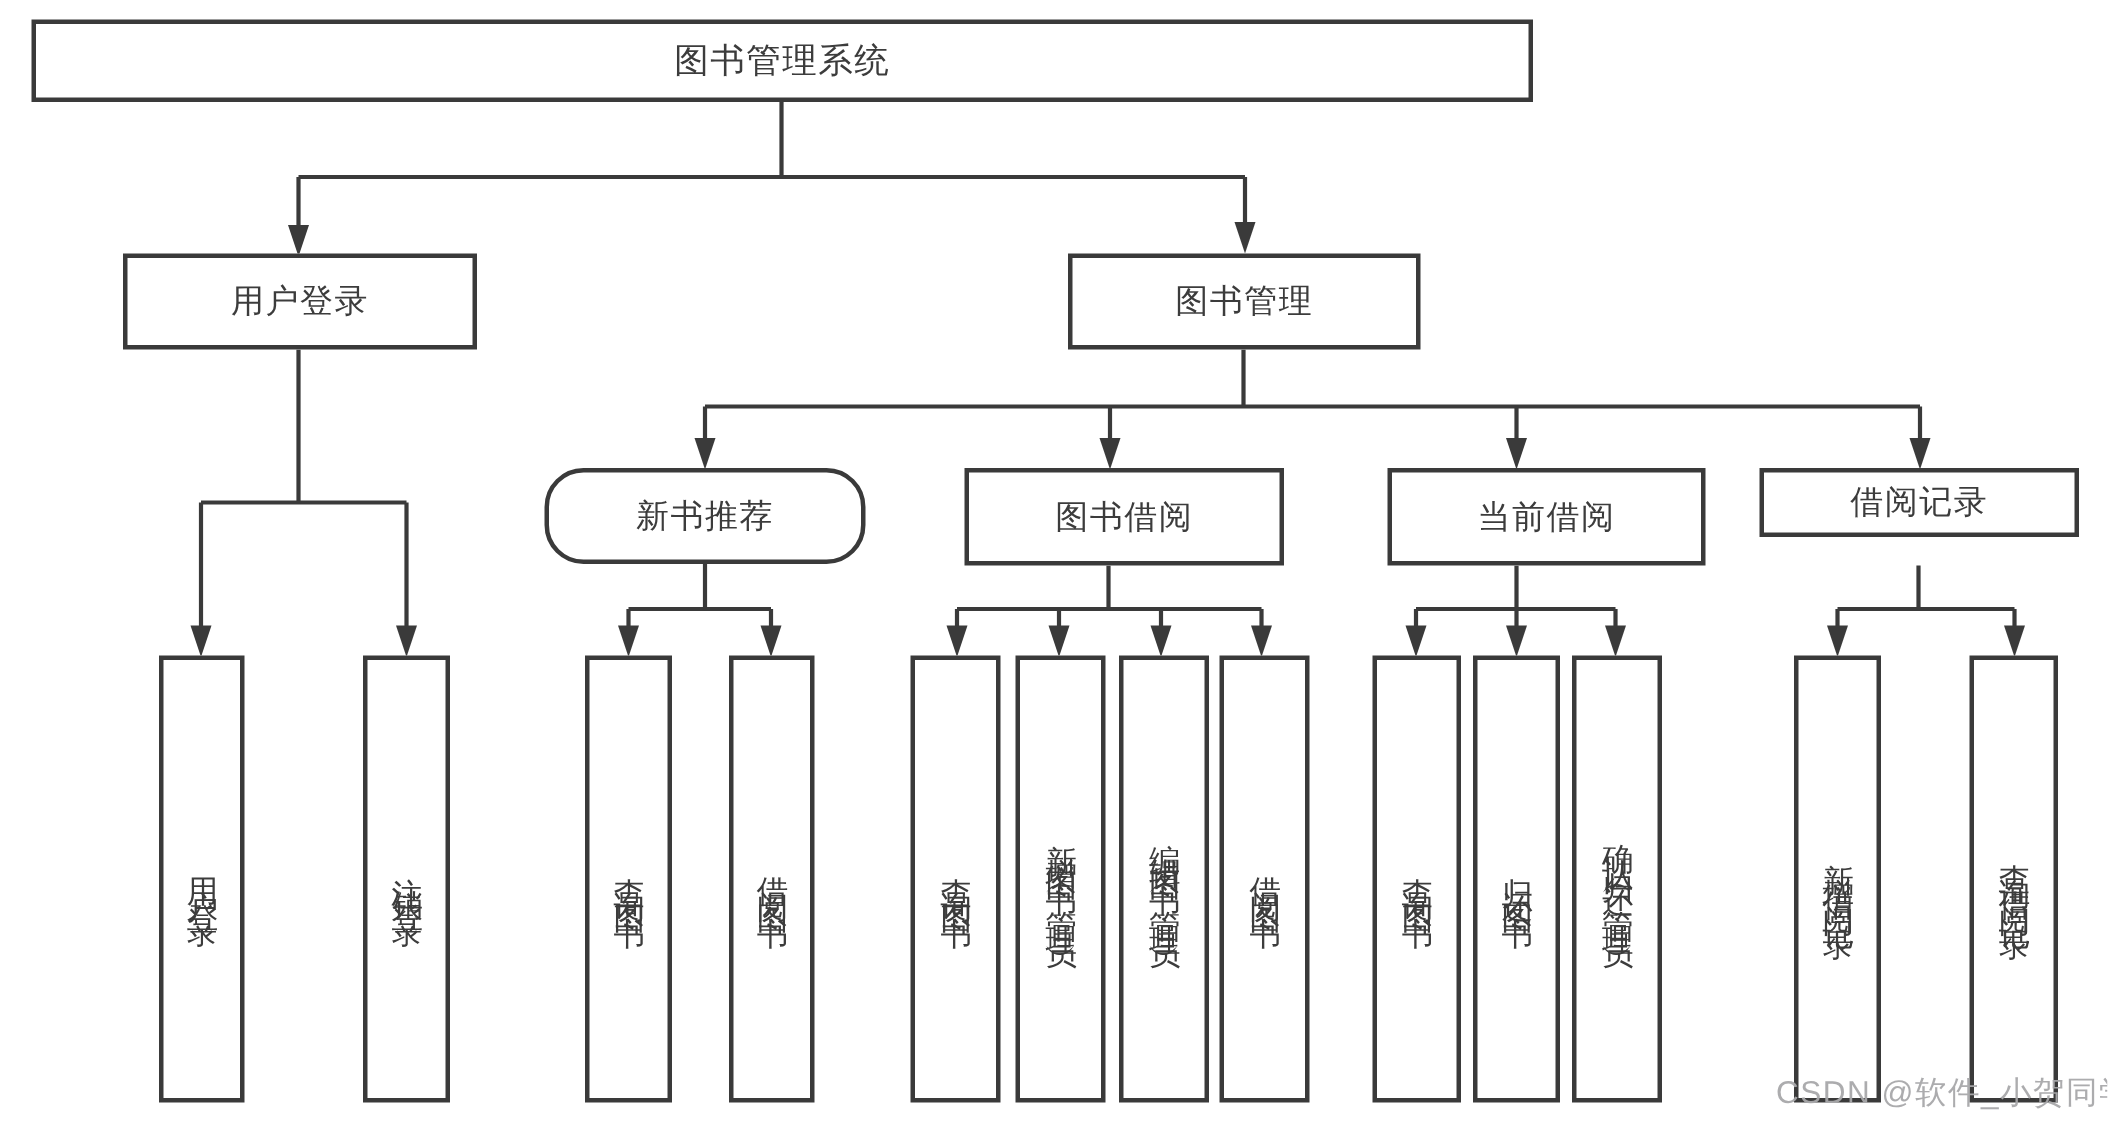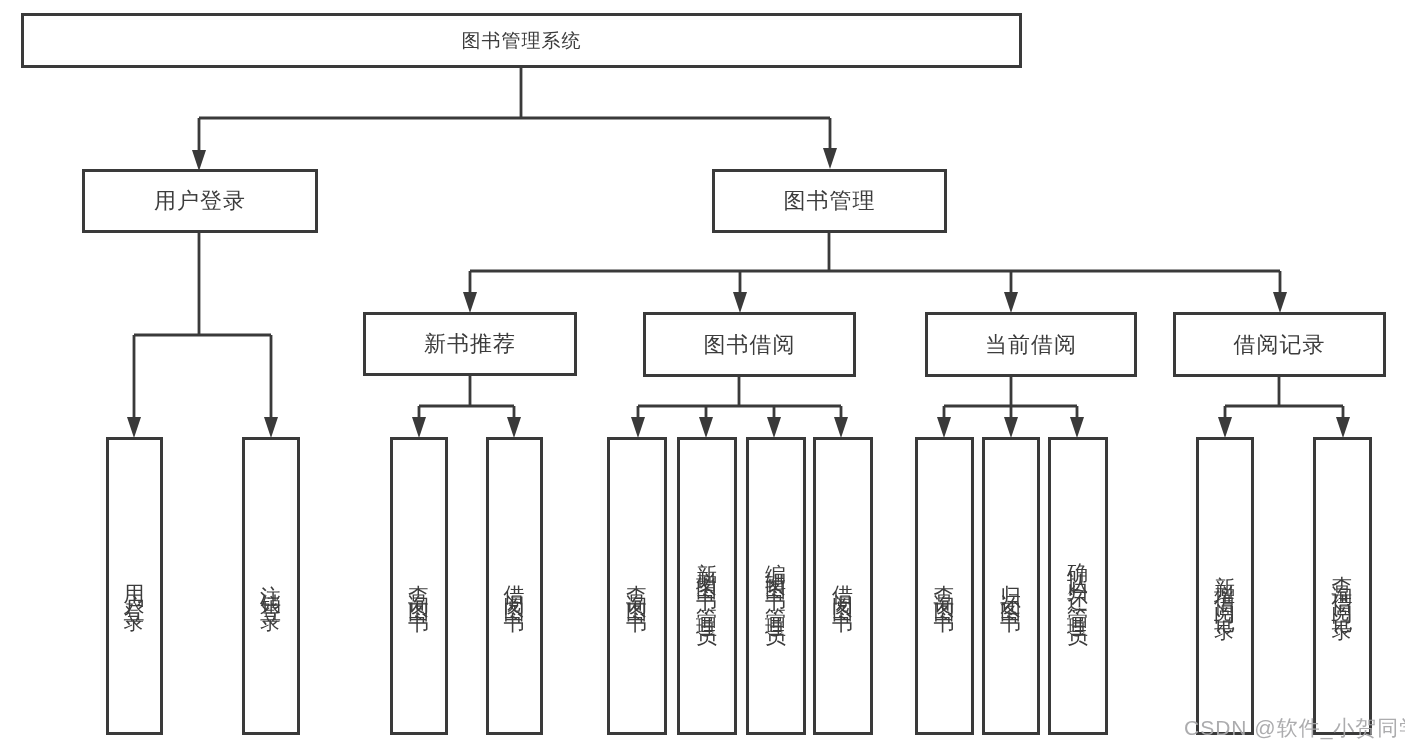--- a/index.html
+++ b/index.html
@@ -26,41 +26,41 @@
     border: 3px solid #3a3a3a;
     background: #ffffff;
     display: flex;
     align-items: center;
     justify-content: center;
     color: #3c3c3c;
     z-index: 2;
   }
 
   .hbox { font-size: 22px; letter-spacing: 1px; }
-  .rootbox { font-size: 19px; letter-spacing: 1px; text-align: right; }
+  .rootbox { font-size: 23px; letter-spacing: 1px; text-align: right; }
 
   .leaf { font-size: 21px; }
   .vtext {
     writing-mode: vertical-rl;
     text-orientation: mixed;
     letter-spacing: 9px;
     line-height: 1;
     white-space: nowrap;
   }
 
   
   #n-root          { left: 21px;   top: 13px;  width: 1001px; height: 55px; }
 
   #n-user-login    { left: 82px;   top: 169px; width: 236px;  height: 64px; }
   #n-book-mgmt     { left: 712px;  top: 169px; width: 235px;  height: 64px; }
 
-  #n-new-books     { left: 363px;  top: 312px; width: 214px;  height: 64px; }
+  #n-new-books     { left: 363px;  top: 312px; width: 214px;  height: 64px; border-radius: 26px; }
   #n-book-borrow   { left: 633px;  top: 312px; width: 213px;  height: 65px; margin-left: 10px; }
   #n-current-borrow{ left: 925px;  top: 312px; width: 212px;  height: 65px; }
-  #n-borrow-records{ left: 1173px; top: 312px; width: 213px;  height: 65px; text-align: right; }
+  #n-borrow-records{ left: 1173px; top: 312px; width: 213px;  height: 46px; text-align: right; }
 
   .leaf            { top: 437px; height: 298px; width: 58px; }
   #l-user-login    { left: 106px; width: 57px; }
   #l-logout        { left: 242px; }
   #l-query-1       { left: 390px; }
   #l-borrow-1      { left: 486px; width: 57px; }
   #l-query-2       { left: 607px; width: 60px; }
   #l-add-book      { left: 677px; width: 60px; }
   #l-edit-book     { left: 746px; width: 60px; }
   #l-borrow-2      { left: 813px; width: 60px; }

